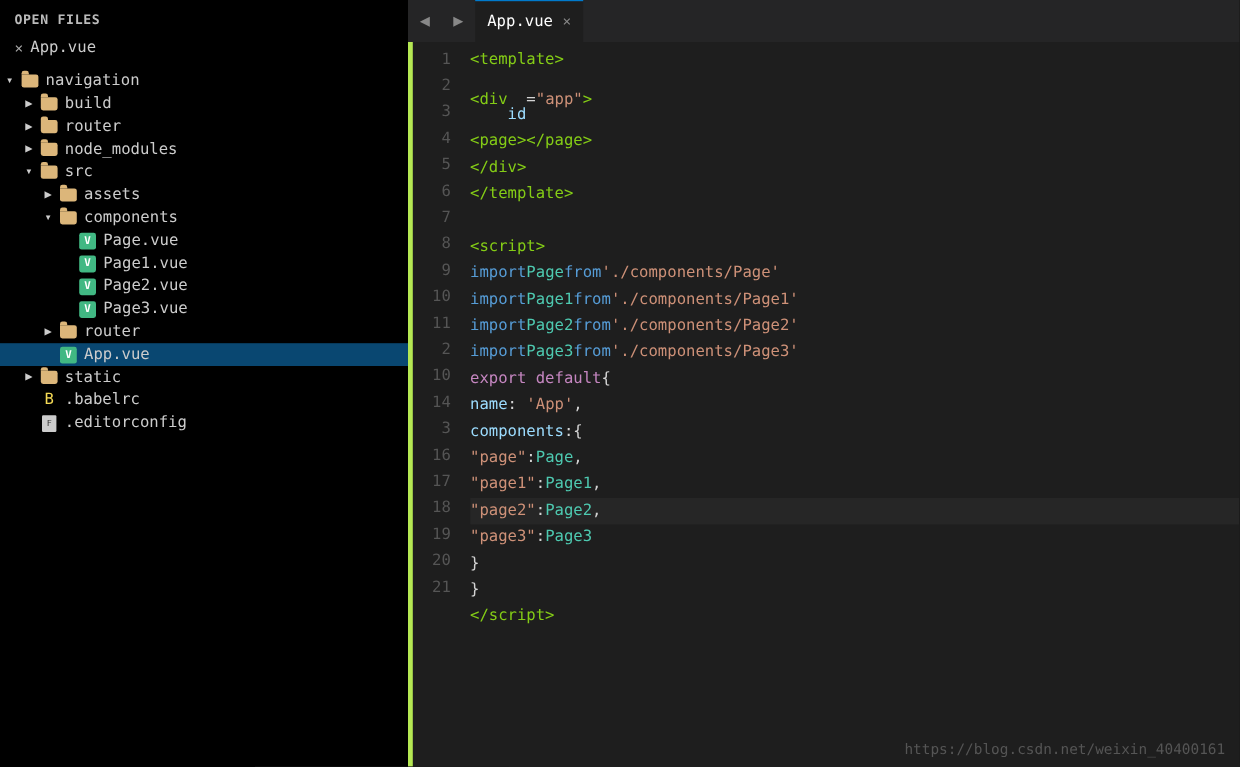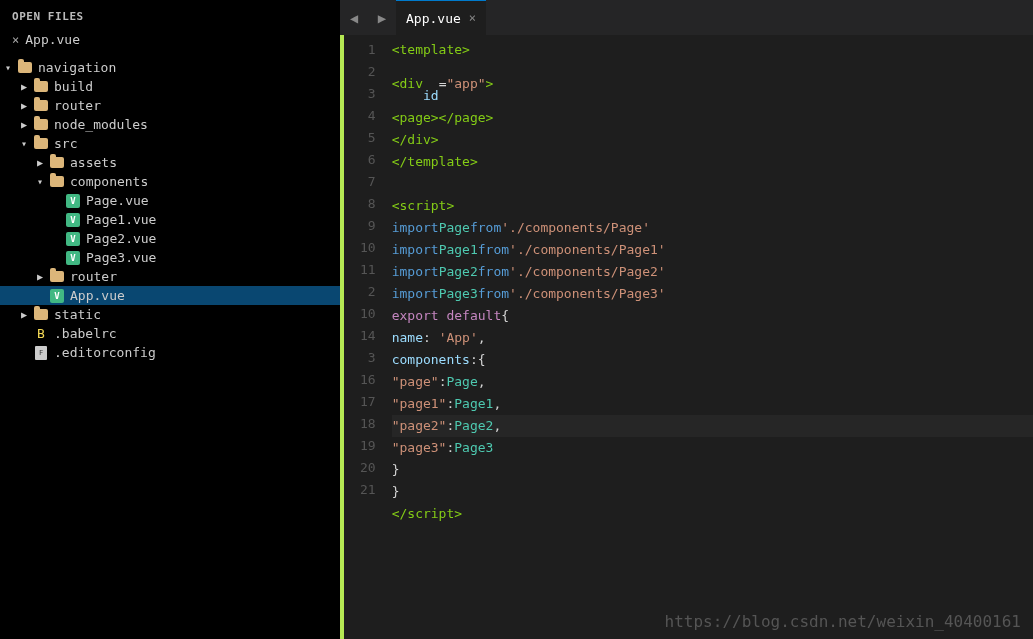--- a/index.html
+++ b/index.html
@@ -282,21 +282,21 @@
 
     .cursor-line {
       background: rgba(255,255,255,0.04);
     }
 
     .watermark {
       position: absolute;
       bottom: 8px;
       right: 12px;
       color: #555;
-      font-size: 16px;
+      font-size: 12px;
     }
   </style>
 </head>
 <body>
 
 <div class="app-container">
 
   <div class="sidebar">
 
     <div class="sidebar-section-title">OPEN FILES</div>

